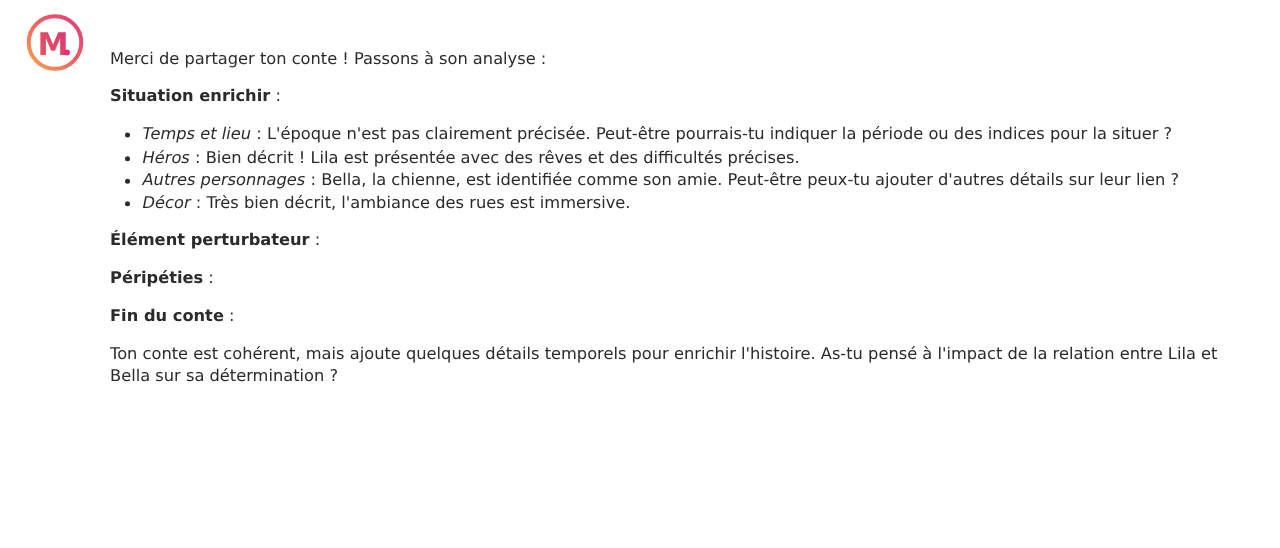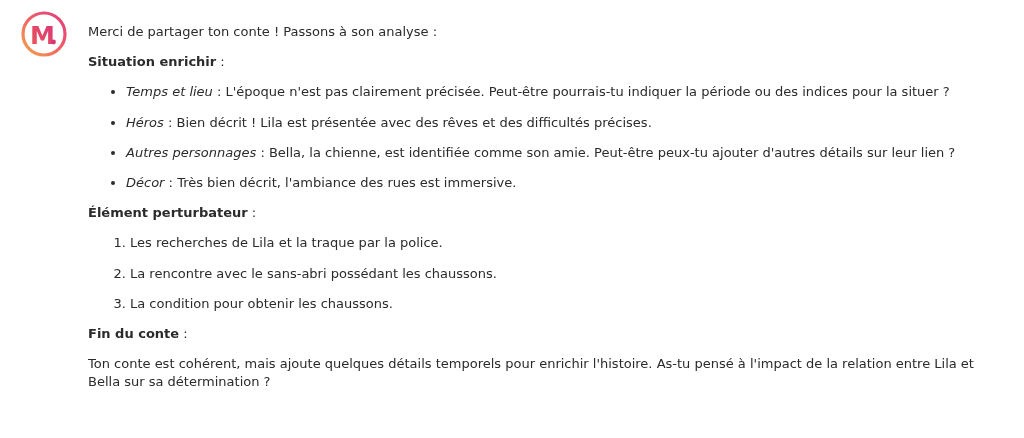--- a/index.html
+++ b/index.html
@@ -32,34 +32,34 @@
     min-width: 0;
     padding-top: 13px;
   }
   .content p,
   .content .heading,
   .content ul,
   .content ol {
     margin: 12px 0;
   }
   .content p:first-child {
-    margin-top: 0;
+    margin-top: 16px;
   }
   .heading strong {
     font-weight: bold;
   }
   .content ul {
     padding-left: 26px;
     list-style: disc;
   }
   .content ol {
     padding-left: 30px;
   }
   .content li {
-    margin: 12px;
+    margin: 0;
     padding: 0;
   }
   em {
     font-style: italic;
   }
 </style>
 </head>
 <body>
 
 <div class="message">
@@ -90,24 +90,20 @@
     <p class="heading"><strong>Situation enrichir</strong><span> :</span></p>
     <ul>
       <li><em>Temps et lieu</em><span> : </span><span>L'époque n'est pas clairement précisée. Peut-être pourrais-tu indiquer la période ou des indices pour la situer ?</span></li>
       <li><em>Héros</em><span> : </span><span>Bien décrit ! Lila est présentée avec des rêves et des difficultés précises.</span></li>
       <li><em>Autres personnages</em><span> : </span><span>Bella, la chienne, est identifiée comme son amie. Peut-être peux-tu ajouter d'autres détails sur leur lien ?</span></li>
       <li><em>Décor</em><span> : </span><span>Très bien décrit, l'ambiance des rues est immersive.</span></li>
     </ul>
 
     <p class="heading"><strong>Élément perturbateur</strong><span> :</span></p>
 
-    <ol>
-      <li>Les recherches de Lila et la traque par la police.</li>
-      <li>La rencontre avec le sans-abri possédant les chaussons.</li>
-      <li>La condition pour obtenir les chaussons.</li>
-    </ol>
+    <p class="heading"><strong>Péripéties</strong><span> :</span></p>
 
     <p class="heading"><strong>Fin du conte</strong><span> :</span></p>
 
     <p>Ton conte est cohérent, mais ajoute quelques détails temporels pour enrichir l'histoire. As-tu pensé à l'impact de la relation entre Lila et Bella sur sa détermination ?</p>
 
   </div>
 </div>
 
 </body></html>

